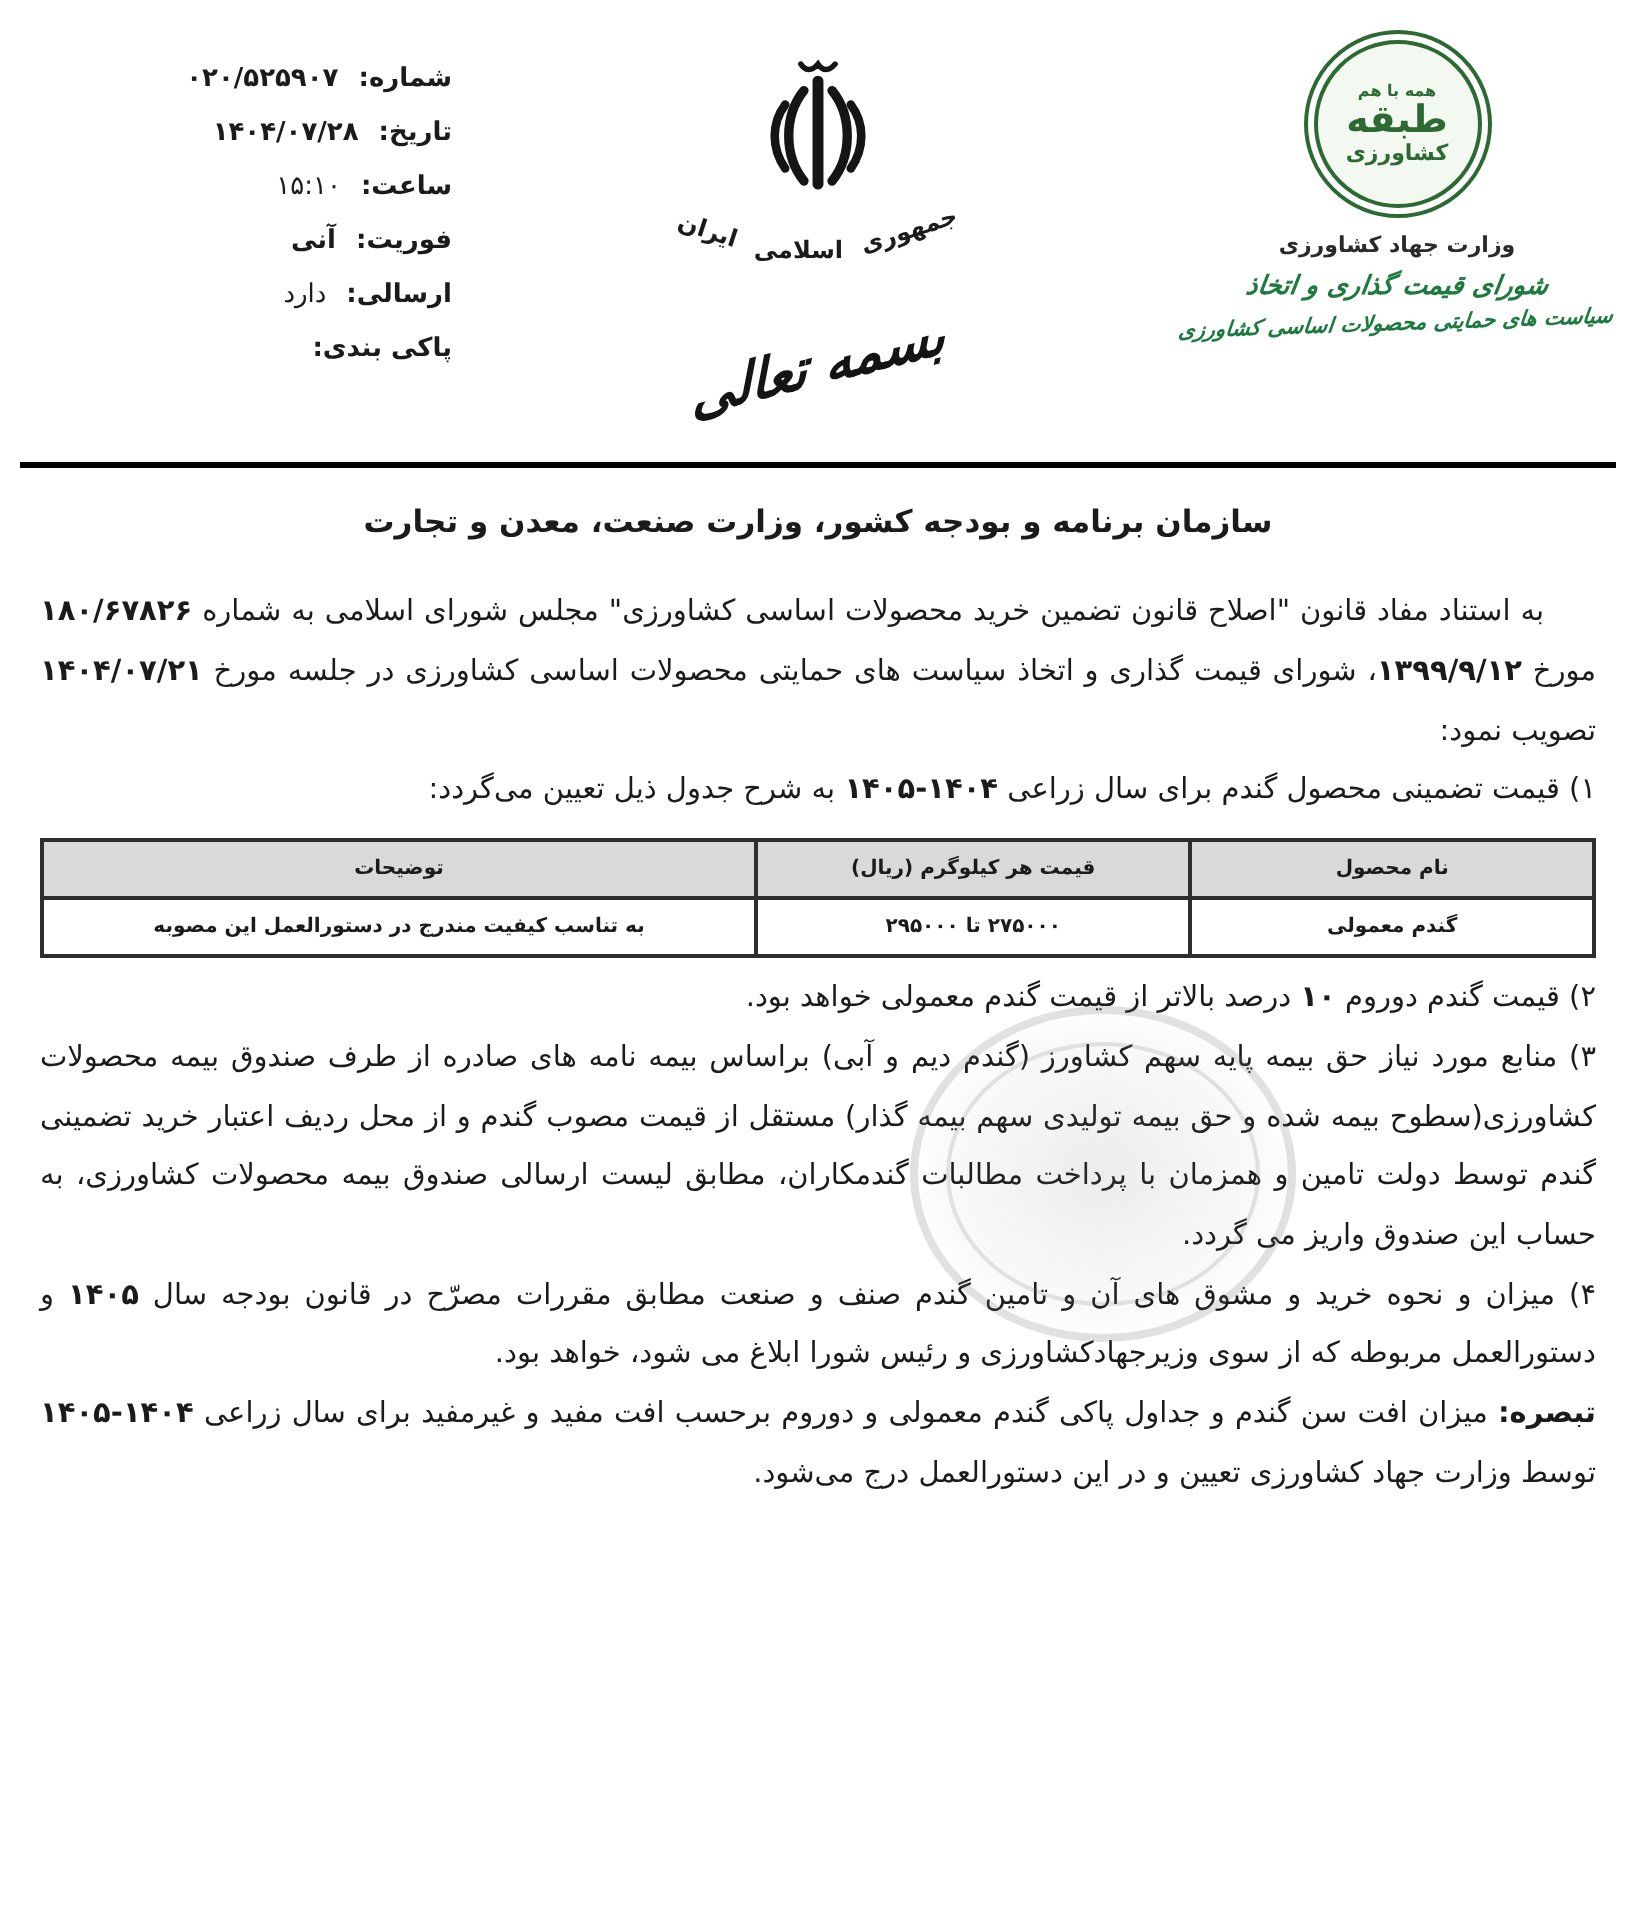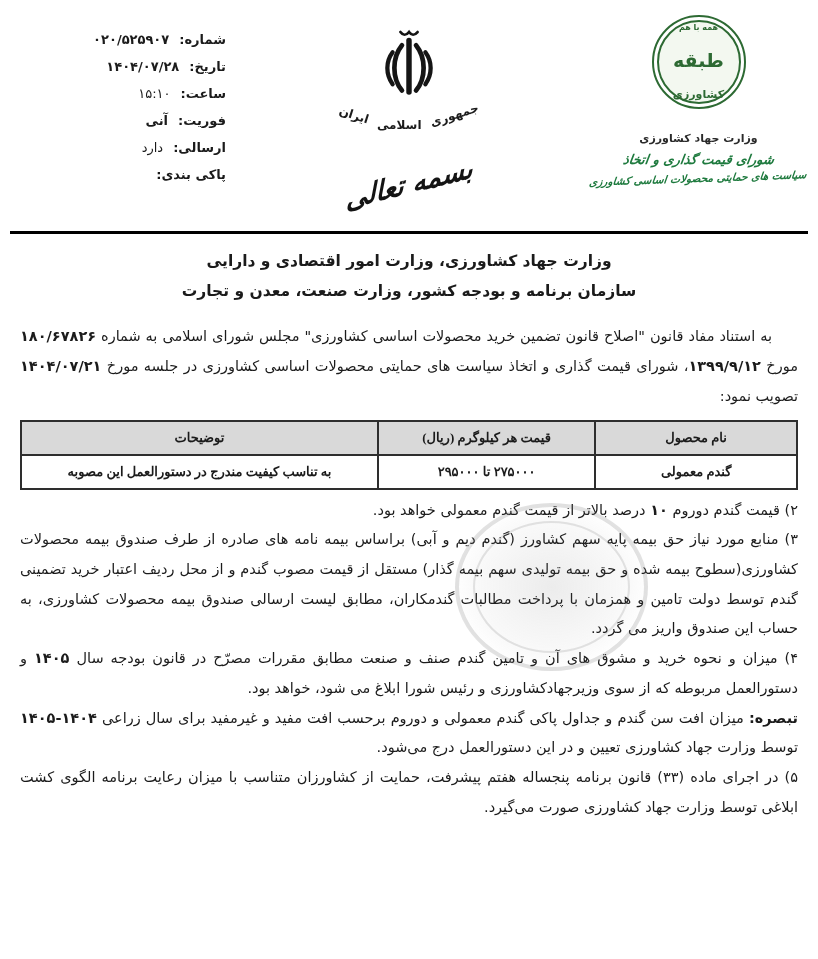--- a/index.html
+++ b/index.html
@@ -27,45 +27,45 @@
     transform:translateX(-50%) rotate(-14deg) skewX(-12deg);
     font-size:27px; font-weight:bold; font-style:italic; color:#141414; white-space:nowrap;
   }
 
   
   .org { position:absolute; top:20px; right:12px; width:215px; text-align:center; }
   .logo-circle {
     width:80px; height:80px; margin:0 auto; border-radius:50%;
     border:2px solid #2d6a33; outline:2px solid #2d6a33; outline-offset:3px;
     background:#f3f8f0; color:#2d6a33;
-    display:flex; flex-direction:column; align-items:center; justify-content:center; gap:18px;
+    display:flex; flex-direction:column; align-items:center; justify-content:center; gap:0;
   }
   .logo-top { font-size:8px; font-weight:bold; }
   .logo-main { font-size:19px; font-weight:bold; line-height:1.1; }
   .logo-sub { font-size:11px; font-weight:bold; }
-  .org-ministry { margin-top:28px; font-size:11px; font-weight:bold; color:#2a2a2a; }
+  .org-ministry { margin-top:12px; font-size:11px; font-weight:bold; color:#2a2a2a; }
   .org-council1 { margin-top:7px; font-size:13px; font-weight:bold; font-style:italic; color:#1e7a3e; white-space:nowrap; transform:skewX(-8deg); }
   .org-council2 { margin-top:5px; font-size:10.5px; font-weight:bold; font-style:italic; color:#1e7a3e; white-space:nowrap; transform:skewX(-8deg) rotate(-2deg); }
 
   .divider { position:absolute; top:231px; left:10px; right:10px; border-top:3px solid #000; }
 
   
   .content { position:absolute; top:246px; right:20px; left:20px; }
   .salutation { margin:6px 0 18px; text-align:center; font-size:12.5px; }
   .addressee { margin:0; text-align:center; font-weight:bold; font-size:15.5px; line-height:1.95; }
   .para { margin:0; font-size:14.5px; line-height:2.05; text-align:justify; }
   .para.indent { text-indent:26px; }
   .p-intro { margin-top:16px; }
   .para b { font-weight:bold; }
 
   
   table.price { width:100%; border-collapse:collapse; margin:8px 0 6px; }
   .price th, .price td {
     border:2px solid #2e2e2e; text-align:center; vertical-align:middle;
-    font-size:13px; font-weight:bold; padding:8px 6px;font-family:Liberation Serif, serif;
+    font-size:10px; font-weight:bold; padding:8px 6px;
   }
   .price th { background:#d9d9d9; }
 
   
   .stamp {
     position:absolute; top:503px; left:455px; width:185px; height:160px;
     border:4px solid rgba(110,110,110,0.20); border-radius:50%;
     background:radial-gradient(rgba(120,120,120,0.14), rgba(120,120,120,0.04) 60%, transparent 75%);
     pointer-events:none;
   }
@@ -127,24 +127,24 @@
       <span class="logo-sub">کشاورزی</span>
     </div>
     <div class="org-ministry">وزارت جهاد کشاورزی</div>
     <div class="org-council1">شورای قیمت گذاری و اتخاذ</div>
     <div class="org-council2">سیاست های حمایتی محصولات اساسی کشاورزی</div>
   </div>
 
   <div class="divider"></div>
 
   <main class="content">
-    <p class="addressee">وزارت جهاد کشاورزی، وزارت امور اقتصادی و دارایی</p>
     <p class="addressee">سازمان برنامه و بودجه کشور، وزارت صنعت، معدن و تجارت</p>
 
     <p class="para indent p-intro"><span>به استناد مفاد قانون "اصلاح قانون تضمین خرید محصولات اساسی کشاورزی" مجلس شورای اسلامی به شماره </span><b>۱۸۰/۶۷۸۲۶</b><span> مورخ </span><b>۱۳۹۹/۹/۱۲</b><span>، شورای قیمت گذاری و اتخاذ سیاست های حمایتی محصولات اساسی کشاورزی در جلسه مورخ </span><b>۱۴۰۴/۰۷/۲۱</b><span> تصویب نمود:</span></p>
+    <p class="para"><span>۱) قیمت تضمینی محصول گندم برای سال زراعی </span><b>۱۴۰۴-۱۴۰۵</b><span> به شرح جدول ذیل تعیین می‌گردد:</span></p>
 
     <table class="price">
       <colgroup>
           <col style="width:26%">
           <col style="width:28%">
           <col style="width:46%">
         </colgroup>
       <thead>
         <tr>
           <th>نام محصول</th>
@@ -158,18 +158,17 @@
           <td>۲۷۵۰۰۰ تا ۲۹۵۰۰۰</td>
           <td>به تناسب کیفیت مندرج در دستورالعمل این مصوبه</td>
         </tr>
       </tbody>
     </table>
 
     <p class="para"><span>۲) قیمت گندم دوروم </span><b>۱۰</b><span> درصد بالاتر از قیمت گندم معمولی خواهد بود.</span></p>
     <p class="para"><span>۳) منابع مورد نیاز حق بیمه پایه سهم کشاورز (گندم دیم و آبی) براساس بیمه نامه های صادره از طرف صندوق بیمه محصولات کشاورزی(سطوح بیمه شده و حق بیمه تولیدی سهم بیمه گذار) مستقل از قیمت مصوب گندم و از محل ردیف اعتبار خرید تضمینی گندم توسط دولت تامین و همزمان با پرداخت مطالبات گندمکاران، مطابق لیست ارسالی صندوق بیمه محصولات کشاورزی، به حساب این صندوق واریز می گردد.</span></p>
     <p class="para"><span>۴) میزان و نحوه خرید و مشوق های آن و تامین گندم صنف و صنعت مطابق مقررات مصرّح در قانون بودجه سال </span><b>۱۴۰۵</b><span> و دستورالعمل مربوطه که از سوی وزیرجهادکشاورزی و رئیس شورا ابلاغ می شود، خواهد بود.</span></p>
     <p class="para"><b>تبصره:</b><span> میزان افت سن گندم و جداول پاکی گندم معمولی و دوروم برحسب افت مفید و غیرمفید برای سال زراعی </span><b>۱۴۰۴-۱۴۰۵</b><span> توسط وزارت جهاد کشاورزی تعیین و در این دستورالعمل درج می‌شود.</span></p>
-    <p class="para"><span>۵) در اجرای ماده (۳۳) قانون برنامه پنجساله هفتم پیشرفت، حمایت از کشاورزان متناسب با میزان رعایت برنامه الگوی کشت ابلاغی توسط وزارت جهاد کشاورزی صورت می‌گیرد.</span></p>
   </main>
 
   <div class="stamp"></div>
 
 </div>
 
 </body></html>

